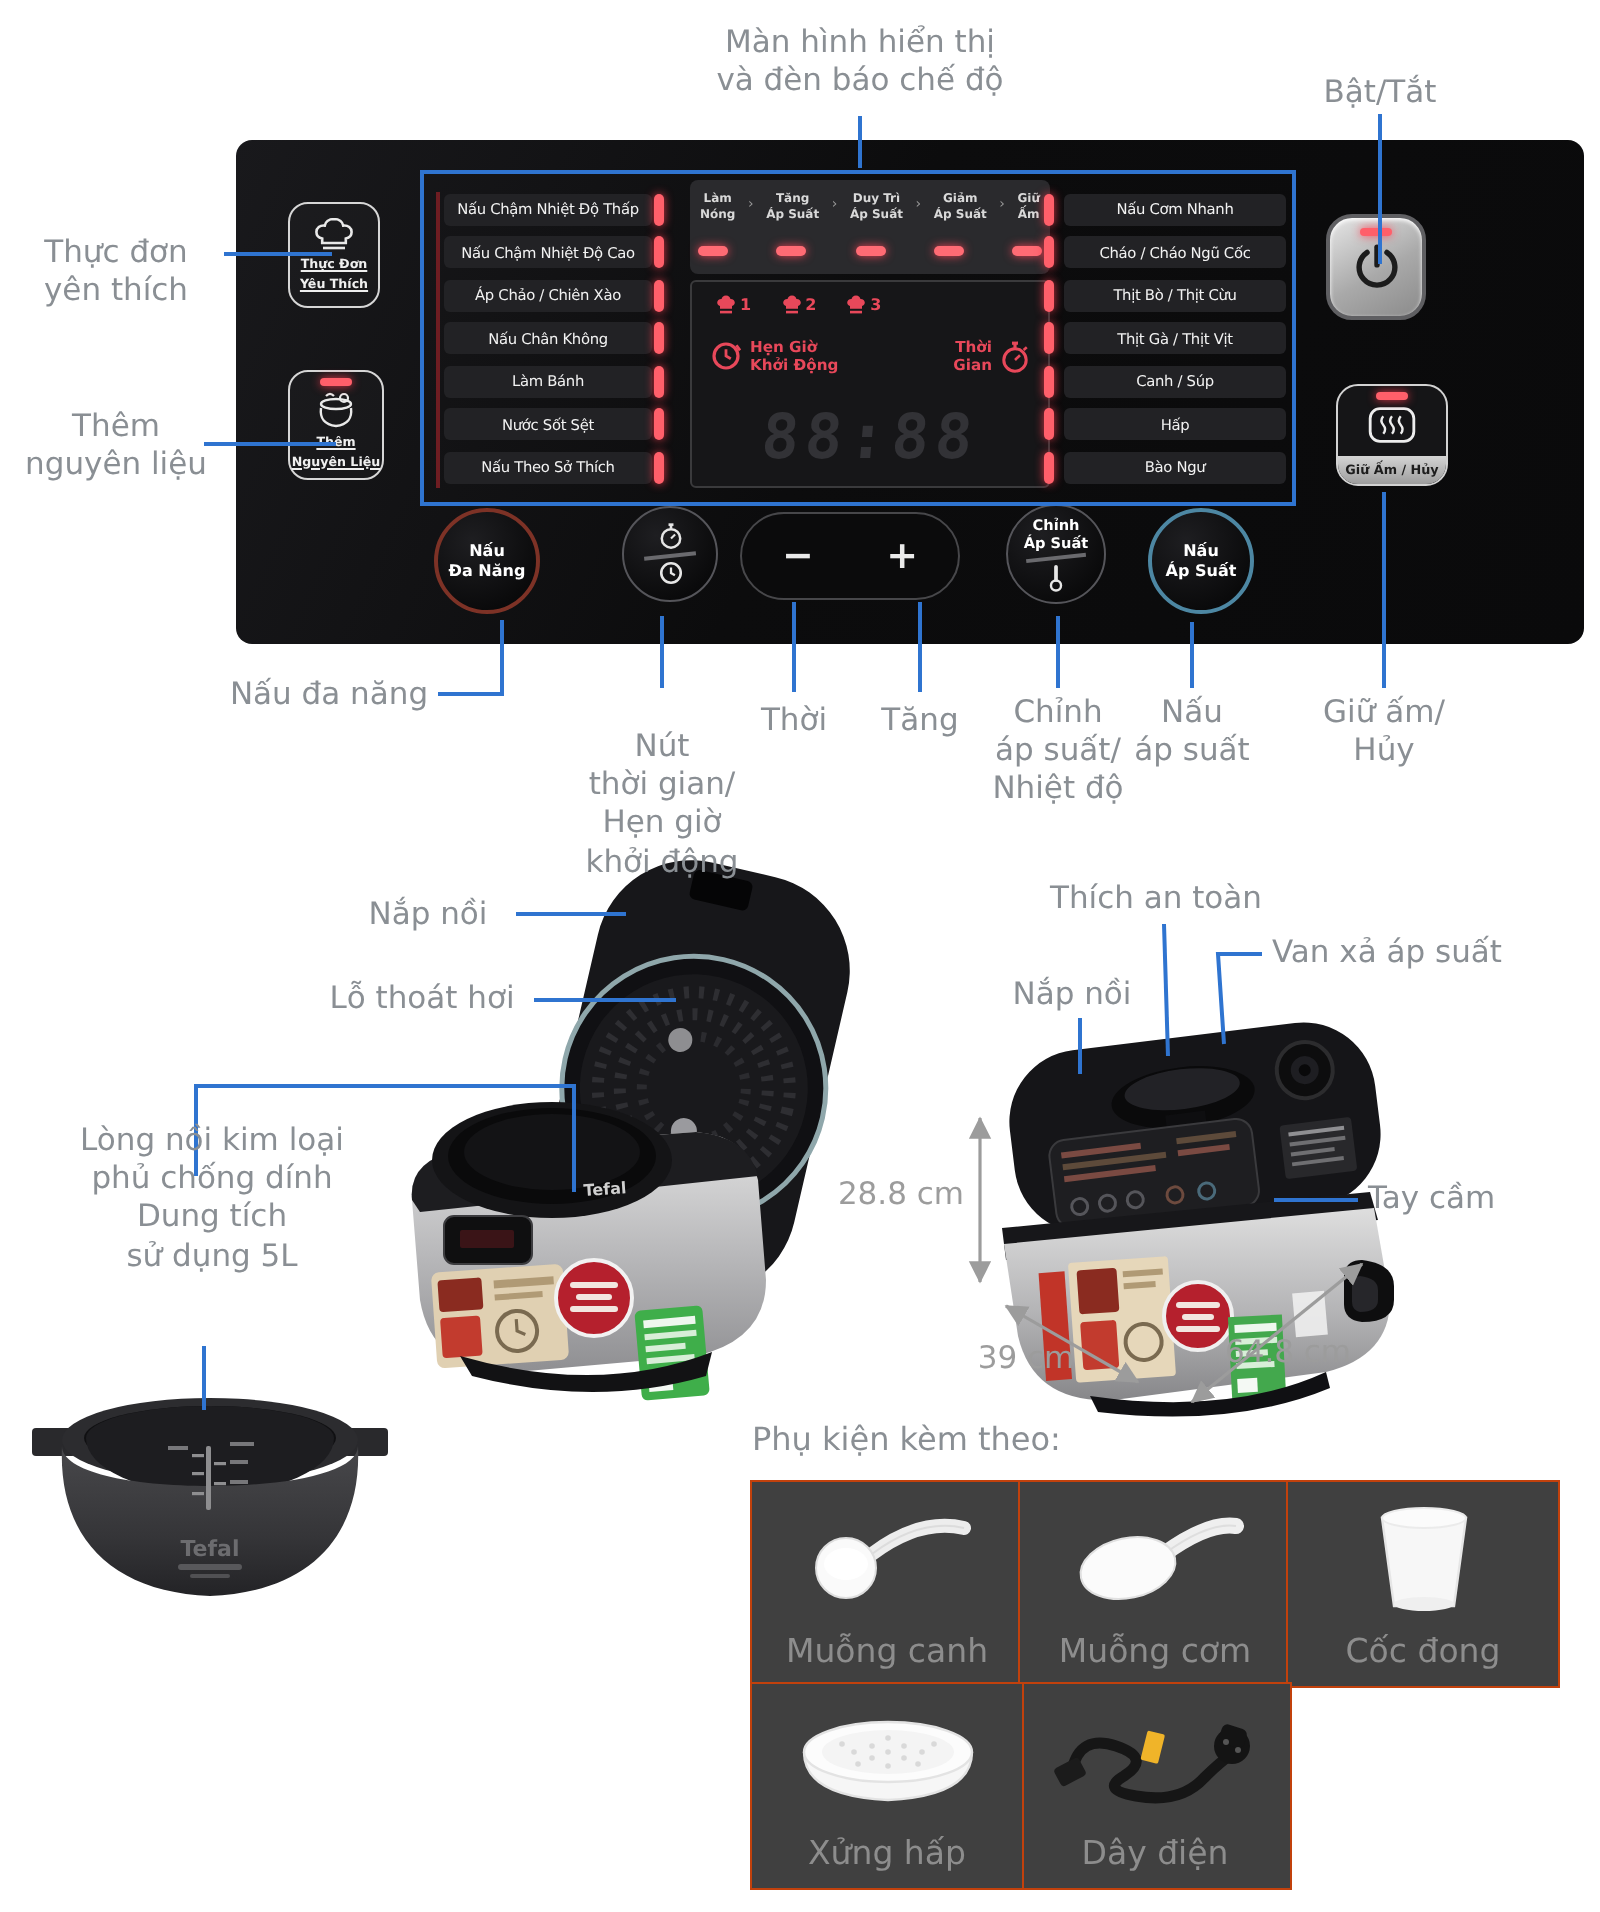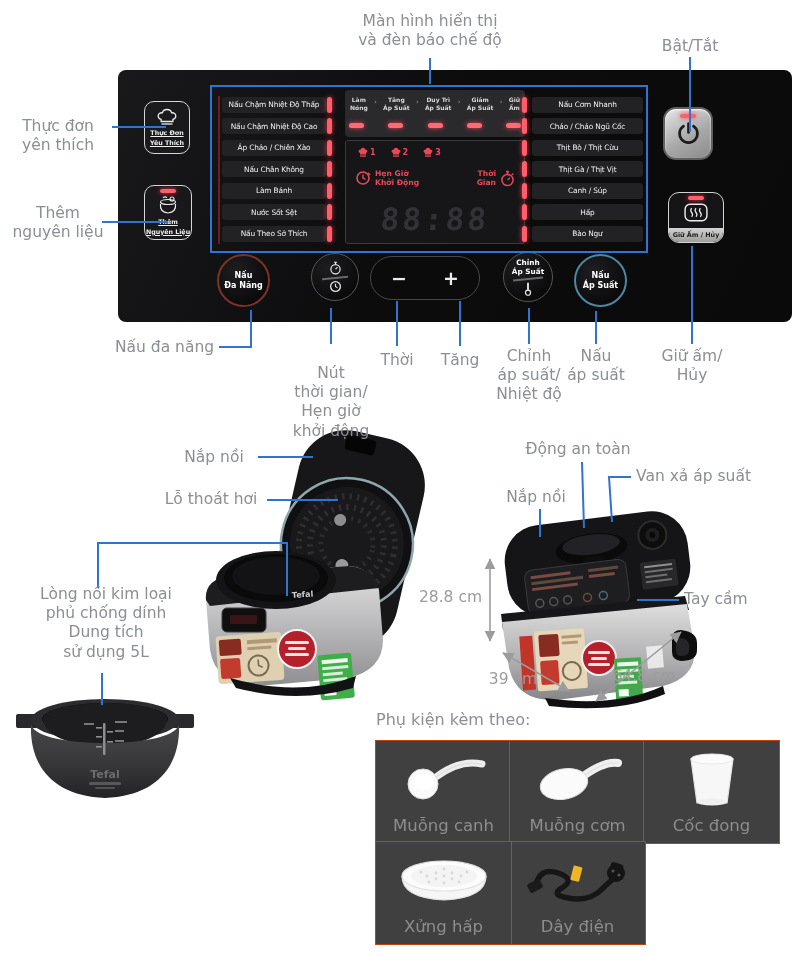--- a/index.html
+++ b/index.html
@@ -494,25 +494,25 @@
   <div class="lbl" style="left:482px;top:347px;width:94px">Chỉnh
 áp suất/
 Nhiệt độ</div>
   <div class="lbl" style="left:554px;top:347px;width:84px">Nấu
 áp suất</div>
   <div class="lbl" style="left:650px;top:347px;width:84px">Giữ ấm/
 Hủy</div>
 
   <div class="lbl" style="left:172px;top:448px;width:84px">Nắp nồi</div>
   <div class="lbl" style="left:158px;top:490px;width:106px">Lỗ thoát hơi</div>
-  <div class="lbl" style="left:506px;top:440px;width:144px">Động an toàn</div>
+  <div class="lbl" style="left:506px;top:440px;width:144px">Thích an toàn</div>
   <div class="lbl al" style="left:636px;top:467px;width:135px">Van xả áp suất</div>
   <div class="lbl" style="left:496px;top:488px;width:80px">Nắp nồi</div>
   <div class="lbl al" style="left:684px;top:590px;width:80px">Tay cầm</div>
-  <div class="lbl" style="left:12px;top:585px;width:188px">Lòng nồi kim loại
+  <div class="lbl" style="left:12px;top:561px;width:188px">Lòng nồi kim loại
 phủ chống dính
 Dung tích
 sử dụng 5L</div>
 
   <div class="dim" style="left:400px;top:588px;width:82px;text-align:right">28.8 cm</div>
   <div class="dim" style="left:482px;top:670px;width:62px;text-align:center">39 cm</div>
   <div class="dim" style="left:594px;top:667px;width:100px;text-align:center">64.8 cm</div>
 
   <div class="lbl al" style="left:376px;top:710px;width:250px;color:#8a8f94;font-size:16px">Phụ kiện kèm theo:</div>
 

